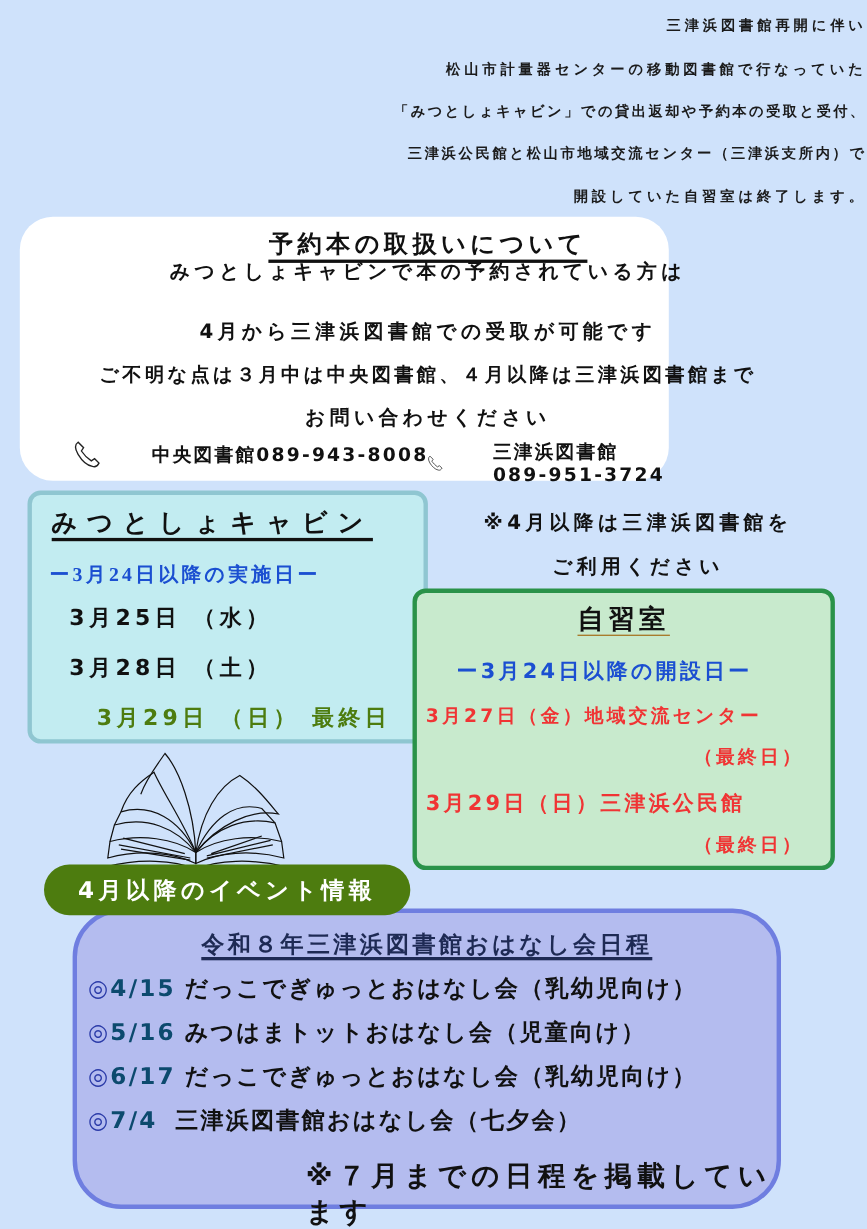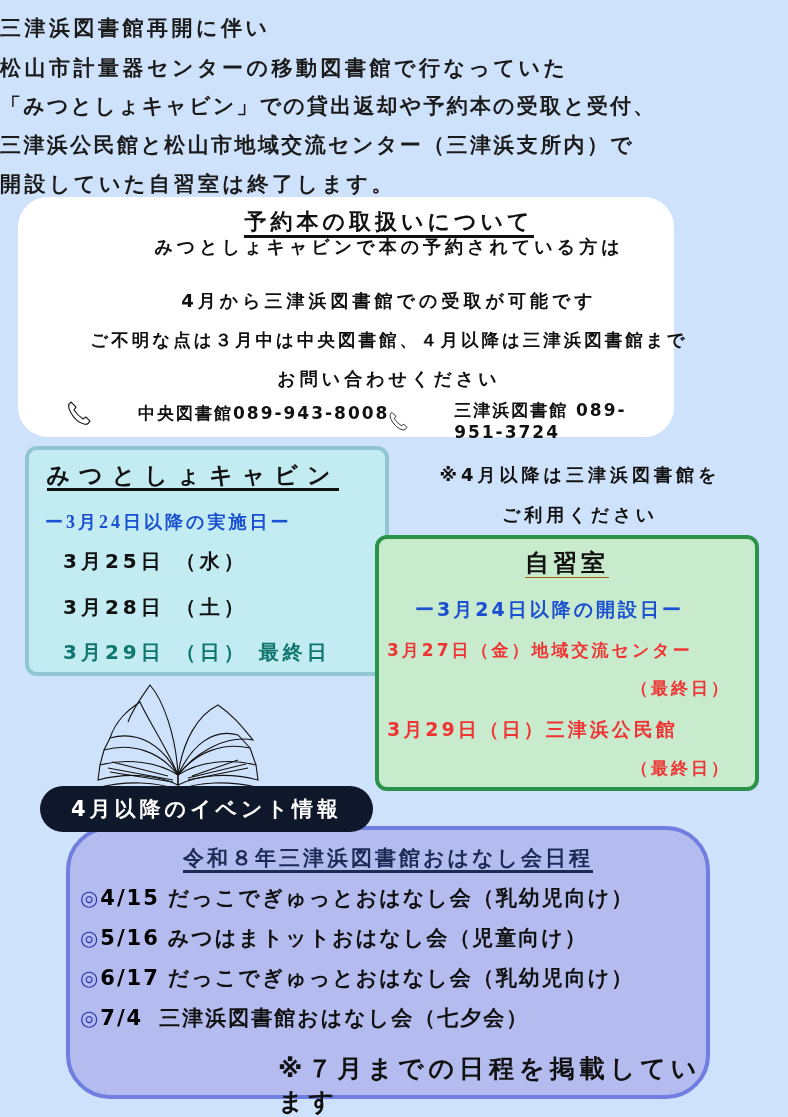--- a/index.html
+++ b/index.html
@@ -6,25 +6,25 @@
   html, body { width: 788px; height: 1117px; overflow: hidden; }
   body {
     background: #cfe2fb;
     font-family: "DejaVu Sans", sans-serif;
     font-weight: bold;
     color: #111;
     position: relative;
   }
   .abs { position: absolute; }
   .intro-line {
-    position: absolute; left: 0; width: 788px; text-align: left;
-    font-size: 21px; letter-spacing: 3.5px; color: #1b1b1b;
+    position: absolute; left: 0; width: 788px; text-align: right;
+    font-size: 13px; letter-spacing: 3.5px; color: #1b1b1b;
   }
   .white-box {
-    position: absolute; left: 18px; top: 197px; width: 656px; height: 240px;
+    position: absolute; left: 18px; top: 197px; width: 590px; height: 240px;
     background: #ffffff; border-radius: 30px;
   }
   .wb-title {
     position: absolute; left: 0; width: 742px; top: 10px; text-align: center;
     font-size: 22px; letter-spacing: 4px;
   }
   .wb-title span { border-bottom: 3px solid #111; padding-bottom: 1px; }
   .wb-line {
     position: absolute; left: 0; width: 742px; text-align: center;
     font-size: 18px; letter-spacing: 4px;
@@ -39,60 +39,60 @@
     position: absolute; left: 25px; top: 446px; width: 364px; height: 230px;
     background: #c2ecf1; border: 4px solid #8fc6d1; border-radius: 12px;
   }
   .cabin-title {
     position: absolute; top: 10px; left: 0; width: 328px; text-align: center;
     font-size: 23px; letter-spacing: 9px;
   }
   .cabin-title span { border-bottom: 3px solid #111; padding-bottom: 0; }
   .blue-sub { color: #1b4fd1; font-size: 18px; letter-spacing: 3px; }
   .date-line { font-size: 20px; letter-spacing: 4px; }
-  .red { color: #0f766e; }
+  .red { color: #4d7c0f; margin-left: 25px; }
 
   .note-right {
     position: absolute; left: 375px; width: 410px; text-align: center;
     font-size: 18px; letter-spacing: 4px;
   }
   .study-box {
     position: absolute; left: 375px; top: 535px; width: 384px; height: 256px;
     background: #c8eacd; border: 4px solid #2a9249; border-radius: 12px;
   }
   .study-title {
     position: absolute; top: 8px; left: 0; width: 376px; text-align: center;
     font-size: 24px; letter-spacing: 4px;
   }
   .study-title span { border-bottom: 1px solid #a16207; }
   .study-red { position: absolute; color: #f03434; font-size: 17px; letter-spacing: 3px; }
 
   .book { position: absolute; left: 88px; top: 680px; width: 180px; height: 115px; }
 
   .event-pill {
     position: absolute; left: 40px; top: 786px; width: 333px; height: 46px;
-    background: #0f172a; border-radius: 23px; color: #fff;
+    background: #4d7c0f; border-radius: 23px; color: #fff;
     font-size: 21px; letter-spacing: 4px; line-height: 46px; text-align: center;
     z-index: 2;
   }
   .story-box {
     position: absolute; left: 66px; top: 826px; width: 644px; height: 273px;
     background: #b4bcef; border: 4px solid #6f7ee0; border-radius: 44px;
   }
   .story-title {
     position: absolute; top: 14px; left: 0; width: 636px; text-align: center;
     font-size: 21px; letter-spacing: 3px; color: #1e2a54;
   }
   .story-title span { border-bottom: 3px solid #1e2a54; }
   .story-row {
     position: absolute; left: 10px; font-size: 21px; letter-spacing: 2px; color: #111;
     white-space: nowrap;
   }
   .story-row .mark { color: #2b3ba8; font-weight: normal; }
-  .story-row .date { color: #000000; margin-right: 8px; }
+  .story-row .date { color: #0c4a6e; margin-right: 8px; }
   .story-note {
     position: absolute; left: 208px; top: 222px; font-size: 25px; letter-spacing: 5px;
   }
 </style>
 </head>
 <body>
 
 <div>
   <div class="intro-line" style="top:14px;">三津浜図書館再開に伴い</div>
   <div class="intro-line" style="top:54px;">松山市計量器センターの移動図書館で行なっていた</div>

